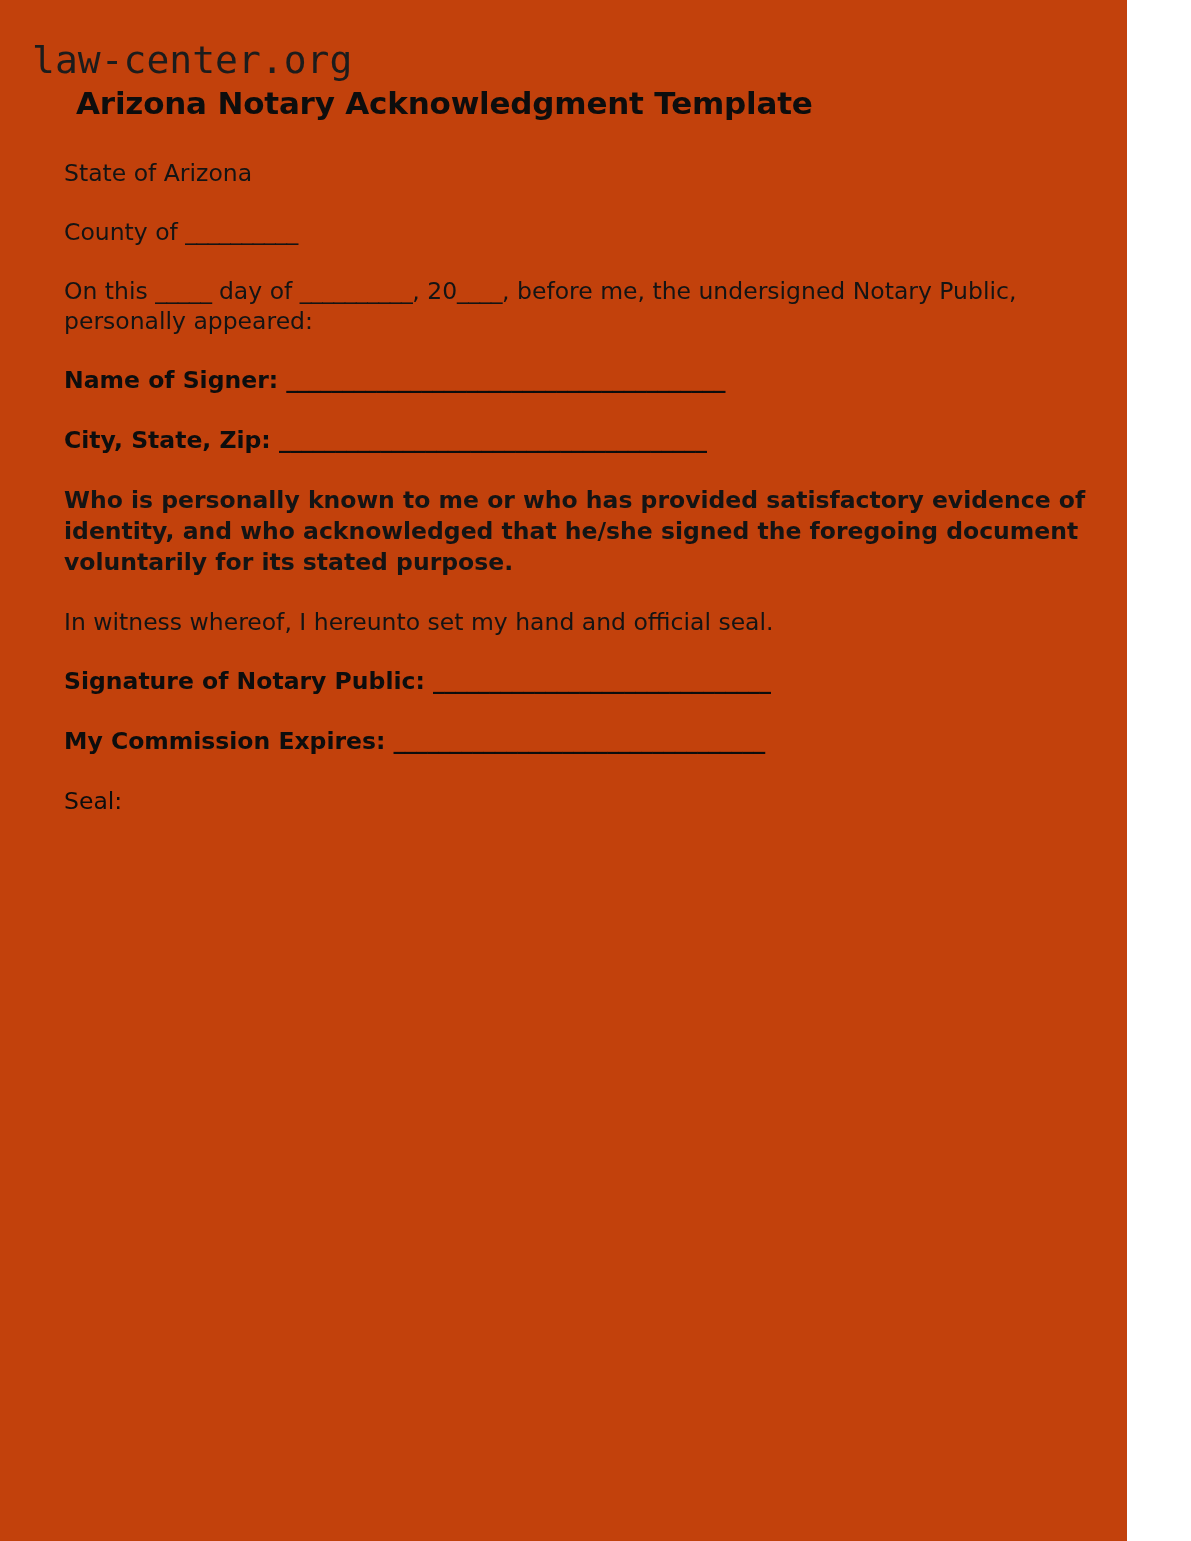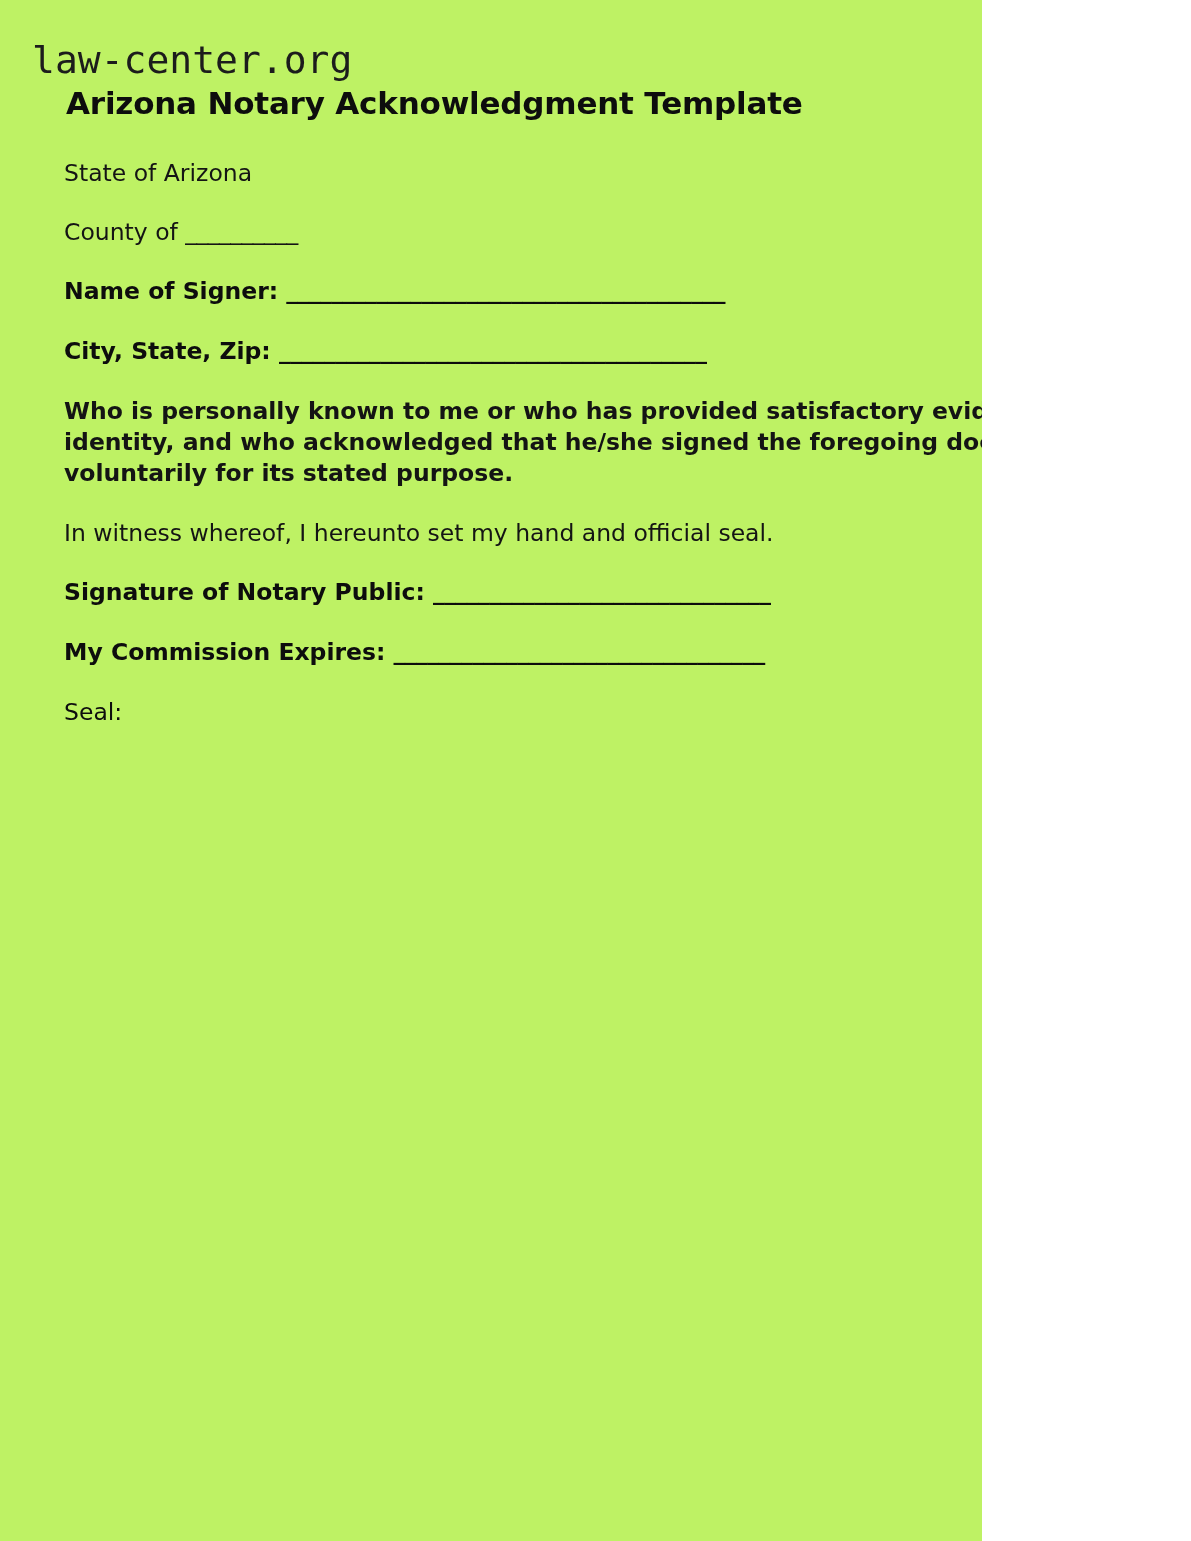--- a/index.html
+++ b/index.html
@@ -2,23 +2,23 @@
 <html><head>
 <meta charset="utf-8">
 <style>
   html, body {
     margin: 0;
     padding: 0;
     background: #ffffff;
   }
   .page {
     position: relative;
-    width: 982px;
+    width: 1127px;
     height: 1541px;
-    background: #bef264;
+    background: #c2410c;
     overflow: hidden;
     box-sizing: border-box;
   }
 
   .site-logo {
     position: absolute;
     left: 32px;
     top: 38px;
     font-family: "DejaVu Sans Mono", "Liberation Mono", monospace;
     font-size: 38px;
@@ -37,21 +37,21 @@
     font-family: "DejaVu Sans", "Liberation Sans", sans-serif;
     color: #111111;
   }
 
   .doc-title {
     font-family: "DejaVu Sans", "Liberation Sans", sans-serif;
     font-size: 31px;
     line-height: 38px;
     font-weight: bold;
     color: #0d0d0d;
-    margin: 0 0 36px 2px;
+    margin: 0 0 36px 12px;
     white-space: nowrap;
     letter-spacing: -0.2px;
   }
 
   .para {
     font-size: 23.5px;
     line-height: 30px;
     font-weight: normal;
     color: #141414;
     margin: 0 0 29px 0;
@@ -108,20 +108,23 @@
 
     <h1 class="doc-title">Arizona Notary Acknowledgment Template</h1>
 
 
     <p class="para">State of Arizona</p>
 
     <p class="para">
       <span>County of </span><span class="blank-underscores">__________</span>
     </p>
 
+    <p class="para">
+      <span>On this </span><span class="blank-underscores">_____</span><span> day of </span><span class="blank-underscores">__________</span><span>, 20</span><span class="blank-underscores">____</span><span>, before me, the undersigned Notary Public, personally appeared:</span>
+    </p>
 
     <p class="field-line">
       <span class="label">Name of Signer:</span>
       <span class="blank blank-underscores">_______________________________________</span>
     </p>
 
 
     <p class="field-line">
       <span class="label">City, State, Zip:</span>
       <span class="blank blank-underscores">______________________________________</span>

